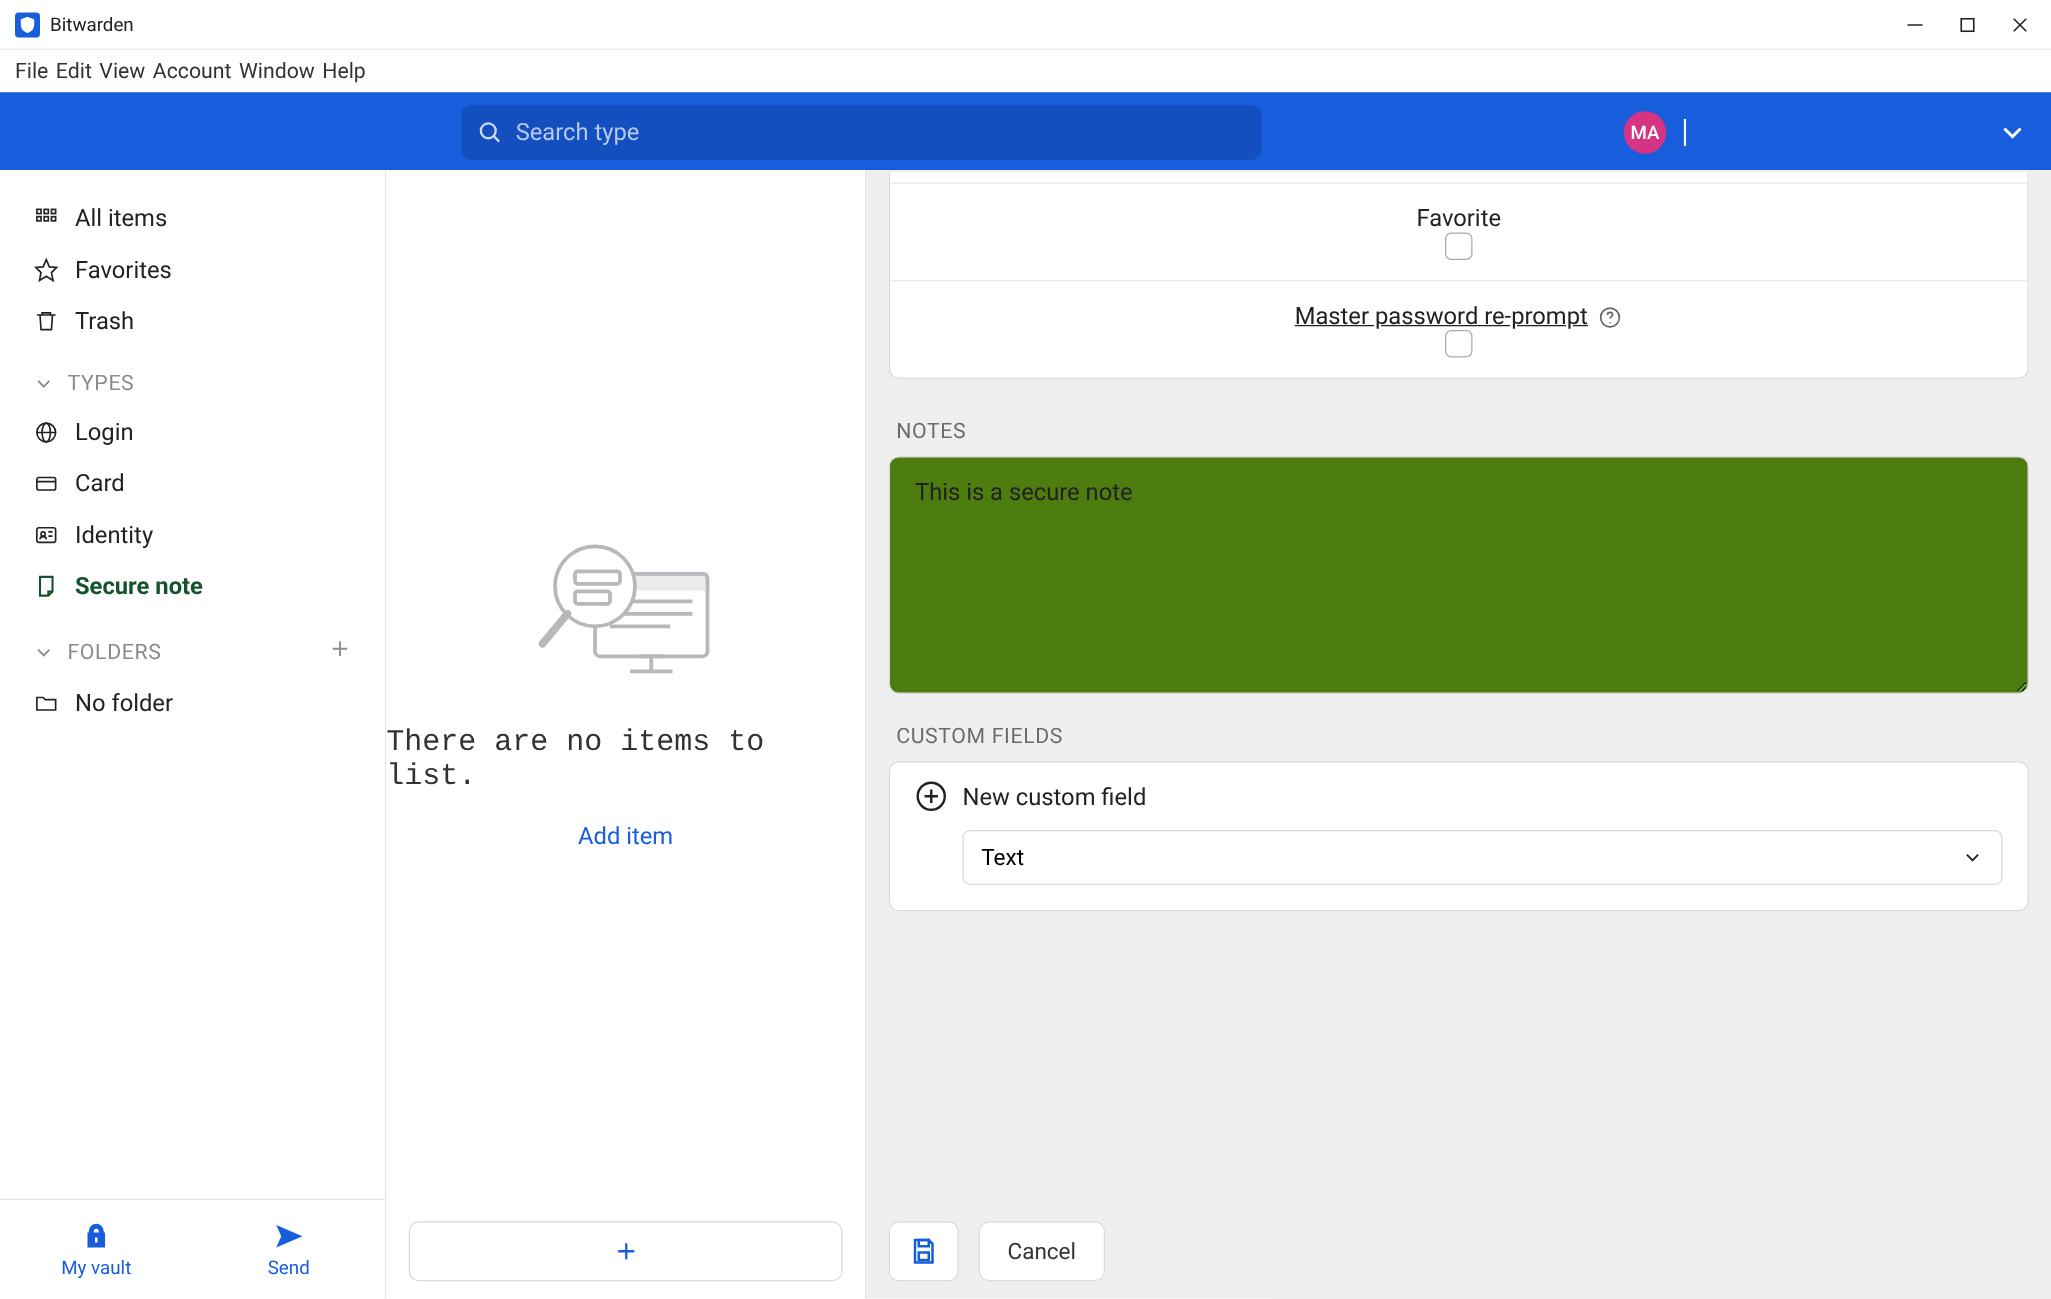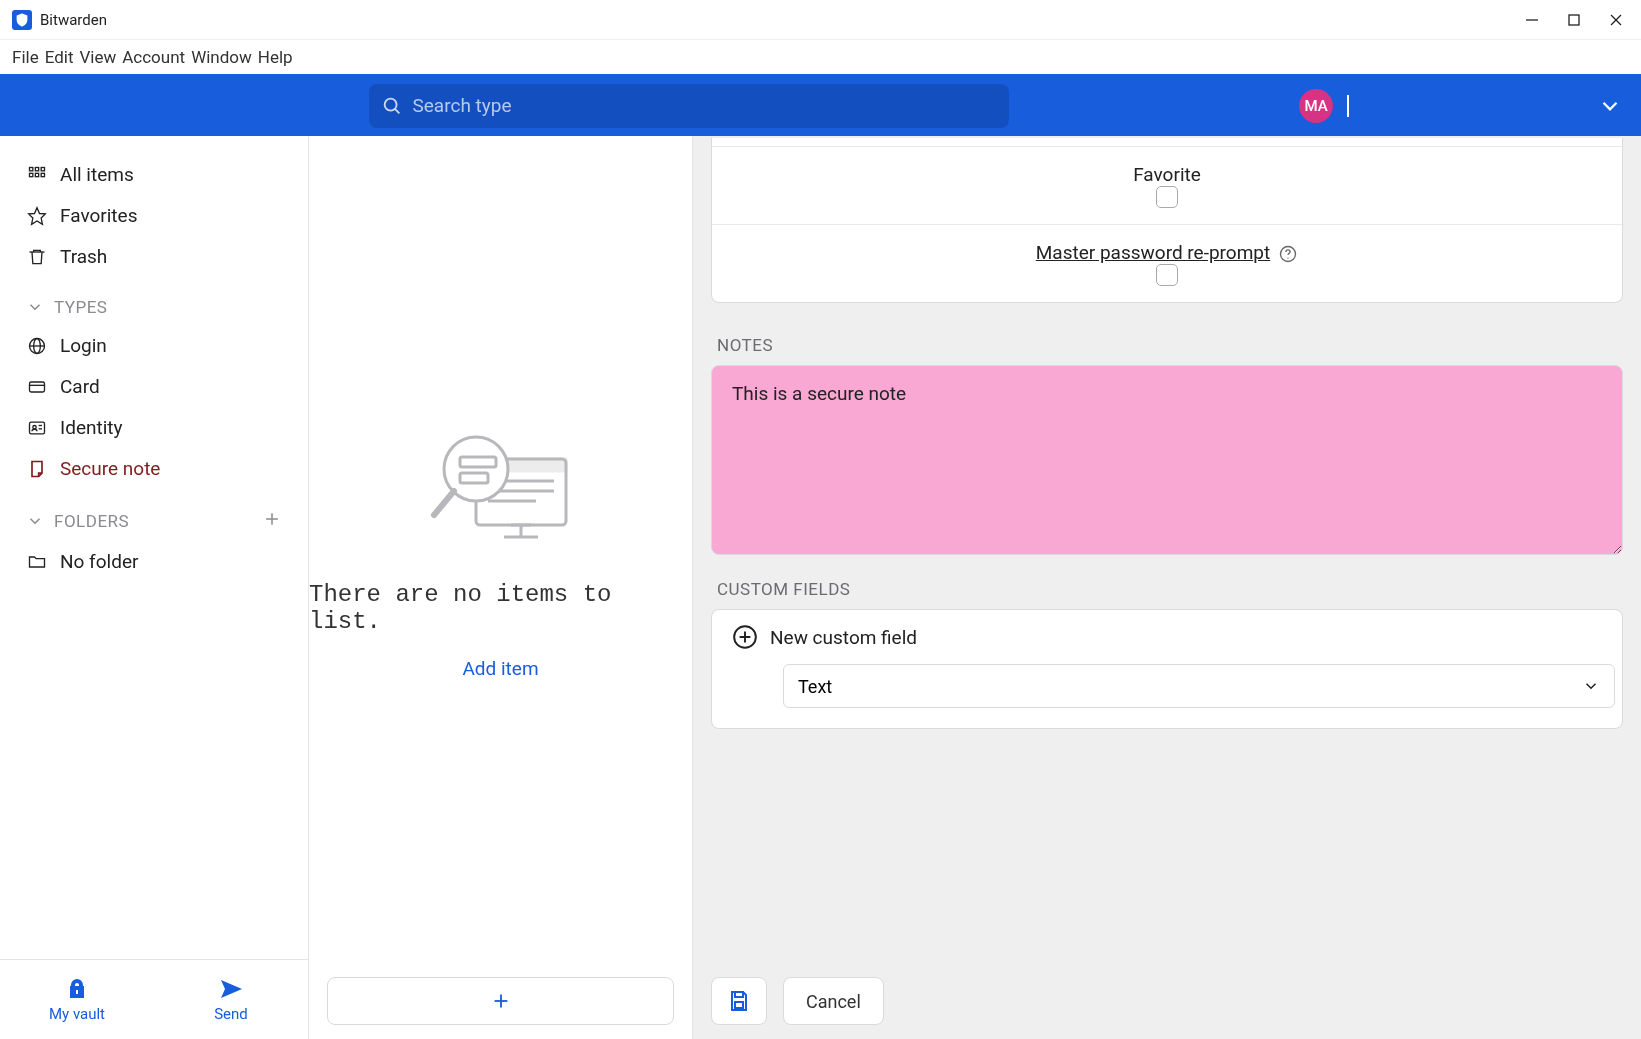--- a/index.html
+++ b/index.html
@@ -17,21 +17,21 @@
 .search-wrap { flex: 0 0 640px; margin: 0 auto; position: relative; }
 .search-input { width: 100%; height: 44px; border-radius: 8px; border: none; background: #134fbf; color: #cdd9f5; font-size: 19px; padding: 0 14px 0 44px; outline: none; }
 .search-input::placeholder { color: #b8c8ef; }
 .search-icon-svg { position: absolute; left: 12px; top: 50%; transform: translateY(-50%); color: #cdd9f5; }
 .topbar-right { display: flex; align-items: center; gap: 14px; color: #fff; }
 .avatar { width: 34px; height: 34px; border-radius: 50%; background: #d63384; color: #fff; display: flex; align-items: center; justify-content: center; font-size: 15px; font-weight: 500; }
 .main { display: flex; height: calc(100% - 40px - 34px - 62px); }
 .sidebar { width: 309px; border-right: 1px solid #e4e4e7; display: flex; flex-direction: column; background:#fff; }
 .sidebar-scroll { flex: 1; overflow-y: auto; padding: 18px 0 8px 0; }
 .nav-item { display: flex; align-items: center; gap: 12px; padding: 9px 26px; font-size: 19px; color: #222; cursor: pointer; }
-.nav-item.active { color: #7f1d1d; font-weight: 400; }
+.nav-item.active { color: #14532d; font-weight: 700; }
 .nav-icon { width:22px; height:22px; display:flex; align-items:center; justify-content:center; color: inherit; }
 .section-header { display: flex; align-items: center; gap: 10px; padding: 20px 26px 8px 26px; font-size: 17px; color: #8a8a8f; text-transform: uppercase; letter-spacing: .5px; }
 .section-header .add { margin-left: auto; color:#8a8a8f; }
 .sidebar-footer { height: 80px; border-top: 1px solid #e4e4e7; display: flex; }
 .footer-tab { flex: 1; display: flex; flex-direction: column; align-items: center; justify-content: center; gap: 4px; font-size: 15px; color: #555; cursor: pointer; }
 .footer-tab.active { color: #175DDC; box-shadow: inset 0 3px 0 #fff; background:#fff; }
 .footer-tab-icon { width:24px; height:24px; }
 .middle { flex: 0 0 384px; border-right: 1px solid #e4e4e7; display: flex; flex-direction: column; background:#fff; }
 .middle-body { flex:1; display:flex; flex-direction:column; align-items:center; justify-content:center; gap:22px; }
 .empty-illustration { width: 170px; height: 140px; color: #c7c7cc; }
@@ -40,25 +40,25 @@
 .middle-footer { padding: 14px 18px; }
 .add-btn { width: 100%; height: 48px; border: 1px solid #d9d9de; border-radius: 8px; background:#fff; display:flex; align-items:center; justify-content:center; cursor:pointer; }
 .detail { flex: 1; background: #efeff0; display:flex; flex-direction:column; overflow:hidden; }
 .detail-body { flex:1; overflow-y:auto; padding: 0 18px; }
 .card { background:#fff; border:1px solid #d9d9de; border-radius:8px; margin-bottom: 18px; }
 .card-row { display:flex; align-items:center; justify-content:space-between; padding: 16px 20px; border-top:1px solid #e9e9ec; font-size:19px; color:#222;flex-direction:column; }
 .card-row:first-child { border-top:none; }
 .card-row .label-with-icon { display:flex; align-items:flex-end; gap:8px;text-decoration:underline; }
 .checkbox { width:22px; height:22px; border:1.5px solid #aaa; border-radius:5px; cursor:pointer; background:#fff; }
 .section-title { font-size: 17px; color: #6b6b70; padding: 14px 6px 10px; letter-spacing: .5px; }
-.notes-textarea { width:100%; min-height:190px; background:#f9a8d4; border:1px solid #d9d9de; border-radius:8px; padding:16px 20px; font-size:19px; color:#222; resize:both; font-family:inherit; outline:none; position:relative; }
+.notes-textarea { width:100%; min-height:190px; background:#4d7c0f; border:1px solid #d9d9de; border-radius:8px; padding:16px 20px; font-size:19px; color:#222; resize:both; font-family:inherit; outline:none; position:relative; }
 .custom-field-card { background:#fff; border:1px solid #d9d9de; border-radius:8px; padding: 14px 20px 20px; }
 .custom-field-header { display:flex; align-items:center; gap:12px; font-size:19px; color:#222; margin-bottom:14px; }
 .plus-circle { width:26px; height:26px; }
-.field-select { width: calc(100% - 38px); margin-left:51px; height:44px; border:1px solid #d9d9de; border-radius:6px; padding: 16px 14px; font-size:18px; background:#fff; display:flex; align-items:center; justify-content:space-between; cursor:pointer; }
+.field-select { width: calc(100% - 38px); margin-left:38px; height:44px; border:1px solid #d9d9de; border-radius:6px; padding: 16px 14px; font-size:18px; background:#fff; display:flex; align-items:center; justify-content:space-between; cursor:pointer; }
 .detail-footer { padding: 14px 18px; display:flex; gap:16px; }
 .icon-btn { width:56px; height:48px; border:1px solid #d9d9de; border-radius:8px; background:#fff; display:flex; align-items:center; justify-content:center; color:#175DDC; cursor:pointer; }
 .cancel-btn { height:48px; padding: 0 22px; border:1px solid #d9d9de; border-radius:8px; background:#fff; font-size:18px; color:#333; cursor:pointer; }
 .chev { width:18px; height:18px; }
 .help-icon { width:20px; height:20px; display:inline-flex; }
 </style>
 </head>
 <body>
 
 <div class="titlebar">

